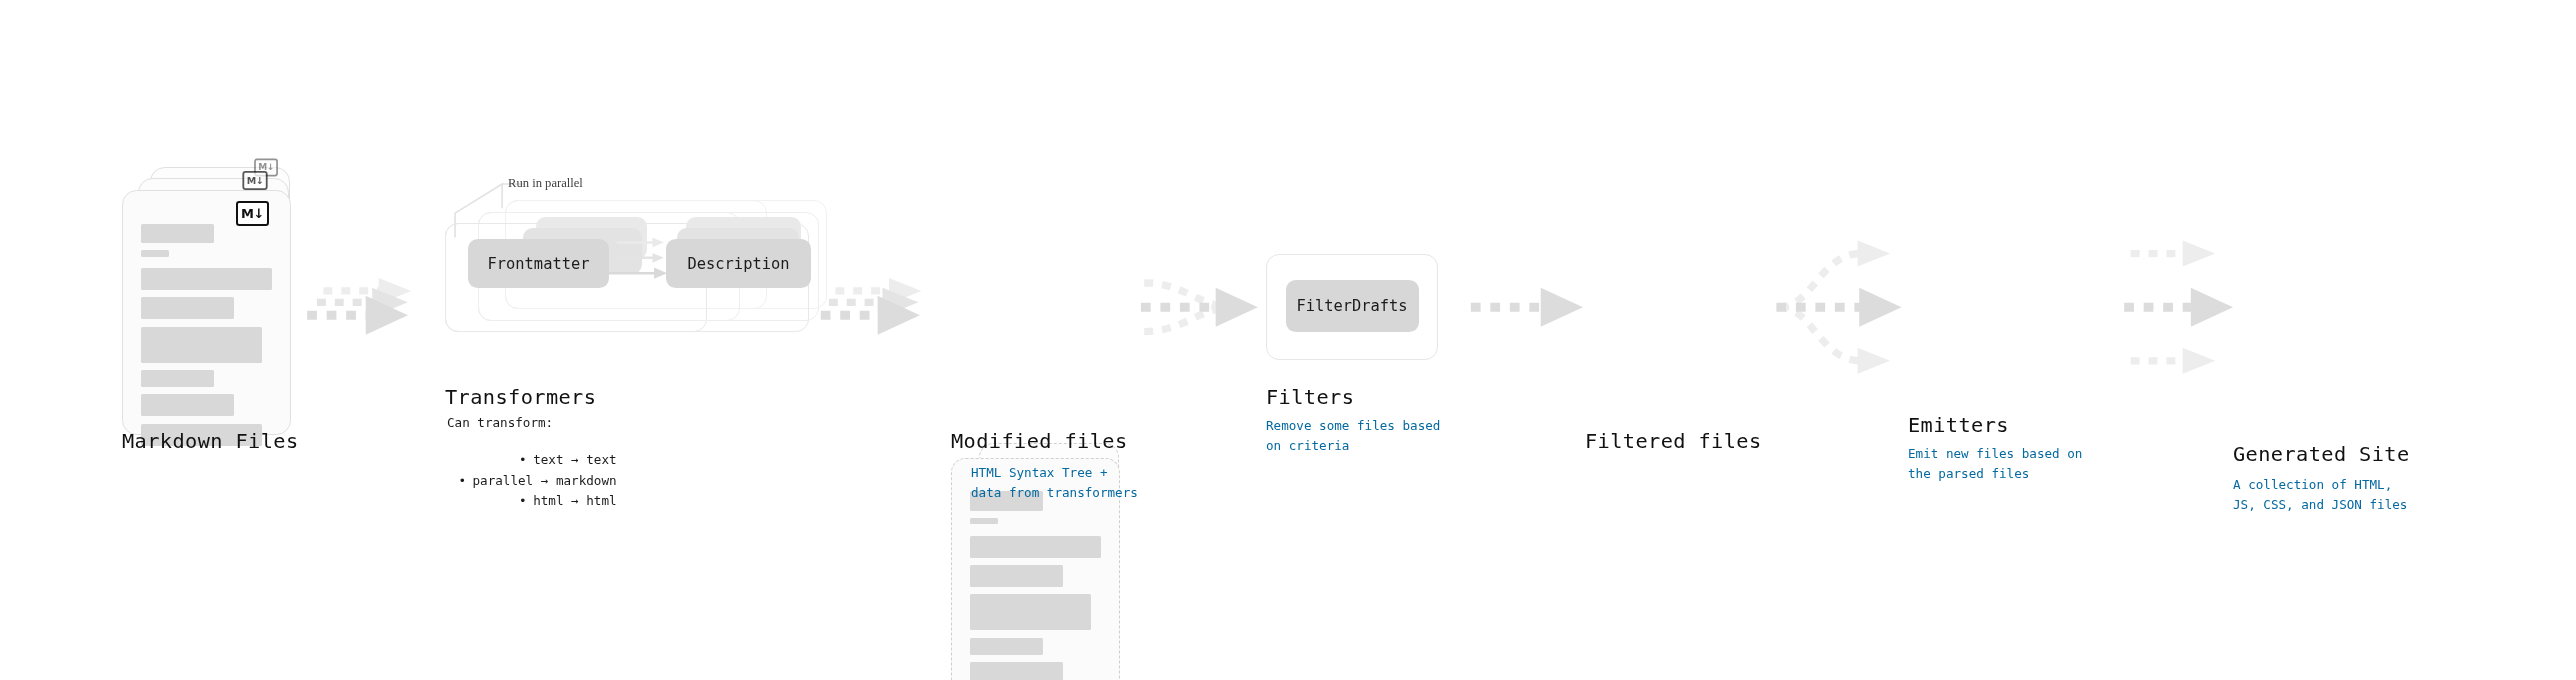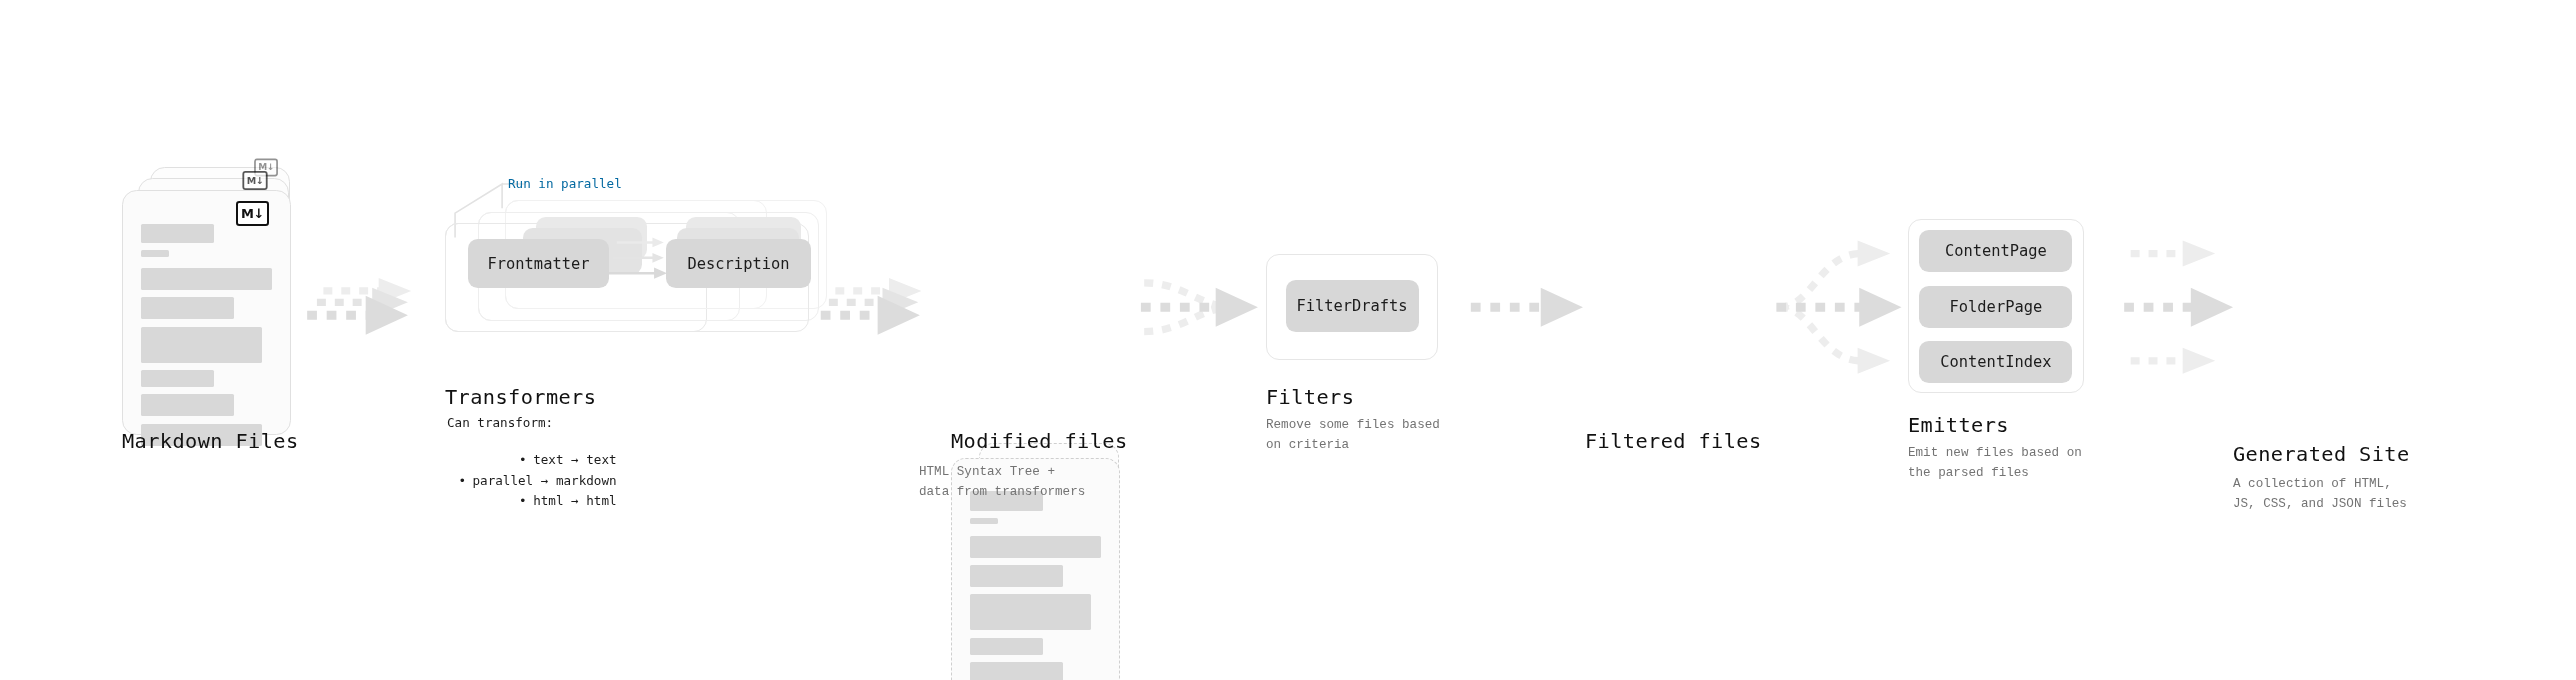--- a/index.html
+++ b/index.html
@@ -120,23 +120,22 @@
     position: absolute;
     font-size: 20.3px;
     color: #111111;
     letter-spacing: 0.4px;
     white-space: nowrap;
   }
   .subcaption {
     position: absolute;
     font-size: 12.6px;
     line-height: 1.55;
-    color: #737373;
+    color: #0369a1;
     white-space: pre-line;
-    font-family: Liberation Mono, monospace;
   }
   .bullets {
     position: absolute;
     font-size: 12.6px;
     line-height: 1.62;
     color: #1c1c1c;
   }
   .bullets .lead { margin-bottom: 17px; }
   .bullets ul {
     list-style: none;
@@ -147,22 +146,23 @@
   .bullets li::before {
     content: "\2022";
     margin-right: 6.5px;
     color: #1c1c1c;
   }
 
   
   .parallel-label {
     position: absolute;
     font-size: 12.6px;
-    color: #0369a1;
+    color: #404040;
     white-space: nowrap;
+    font-family: Liberation Serif, serif;
   }
 
   
   .arrow-svg { position: absolute; overflow: visible; }
 </style>
 </head>
 <body>
 
 <div id="canvas">
 
@@ -308,40 +308,34 @@
         <div class="line b2"></div>
         <div class="line b3"></div>
         <div class="line b4"></div>
         <div class="line b5"></div>
 
       </div>
     </div>
   </div>
 
   <div class="caption" style="left:951px;top:429px">Modified files</div>
-  <div class="subcaption" style="left:919px;top:463px">HTML Syntax Tree +
+  <div class="subcaption" style="left:971px;top:463px">HTML Syntax Tree +
 data from transformers</div>
 
   <div class="stage" style="left:1266px;top:254px;width:179px;height:114px">
     <div class="group-box" style="left:0;top:0;width:172px;height:106px"></div>
     <div class="chip" style="left:19.5px;top:26px;width:133px;height:52px">FilterDrafts</div>
   </div>
 
   <div class="caption" style="left:1266px;top:385px">Filters</div>
   <div class="subcaption" style="left:1266px;top:416px">Remove some files based
 on criteria</div>
 
   <div class="caption" style="left:1585px;top:429px">Filtered files</div>
 
-  <div class="stage" style="left:1908px;top:219px;width:187px;height:179px">
-    <div class="group-box" style="left:0;top:0;width:176px;height:174px"></div>
-    <div class="chip" style="left:11.4px;top:11.4px;width:153px;height:42px">ContentPage</div>
-    <div class="chip" style="left:11.4px;top:67px;width:153px;height:42px">FolderPage</div>
-    <div class="chip" style="left:11.4px;top:122px;width:153px;height:42px">ContentIndex</div>
-  </div>
 
   <div class="caption" style="left:1908px;top:413px">Emitters</div>
   <div class="subcaption" style="left:1908px;top:444px">Emit new files based on
 the parsed files</div>
 
   <div class="caption" style="left:2233px;top:442px">Generated Site</div>
   <div class="subcaption" style="left:2233px;top:475px">A collection of HTML,
 JS, CSS, and JSON files</div>
 
 </div>

